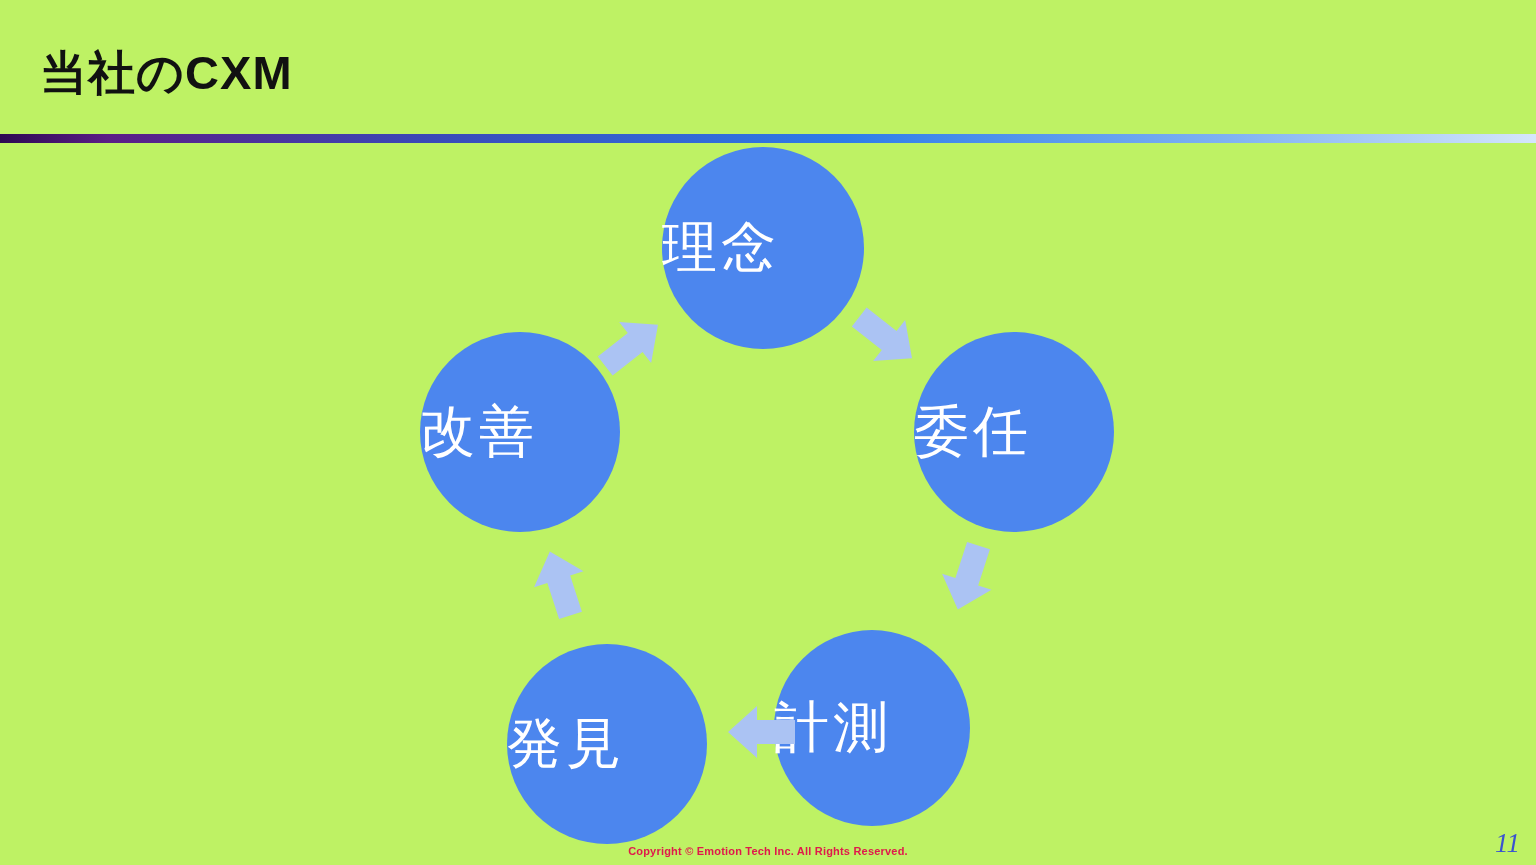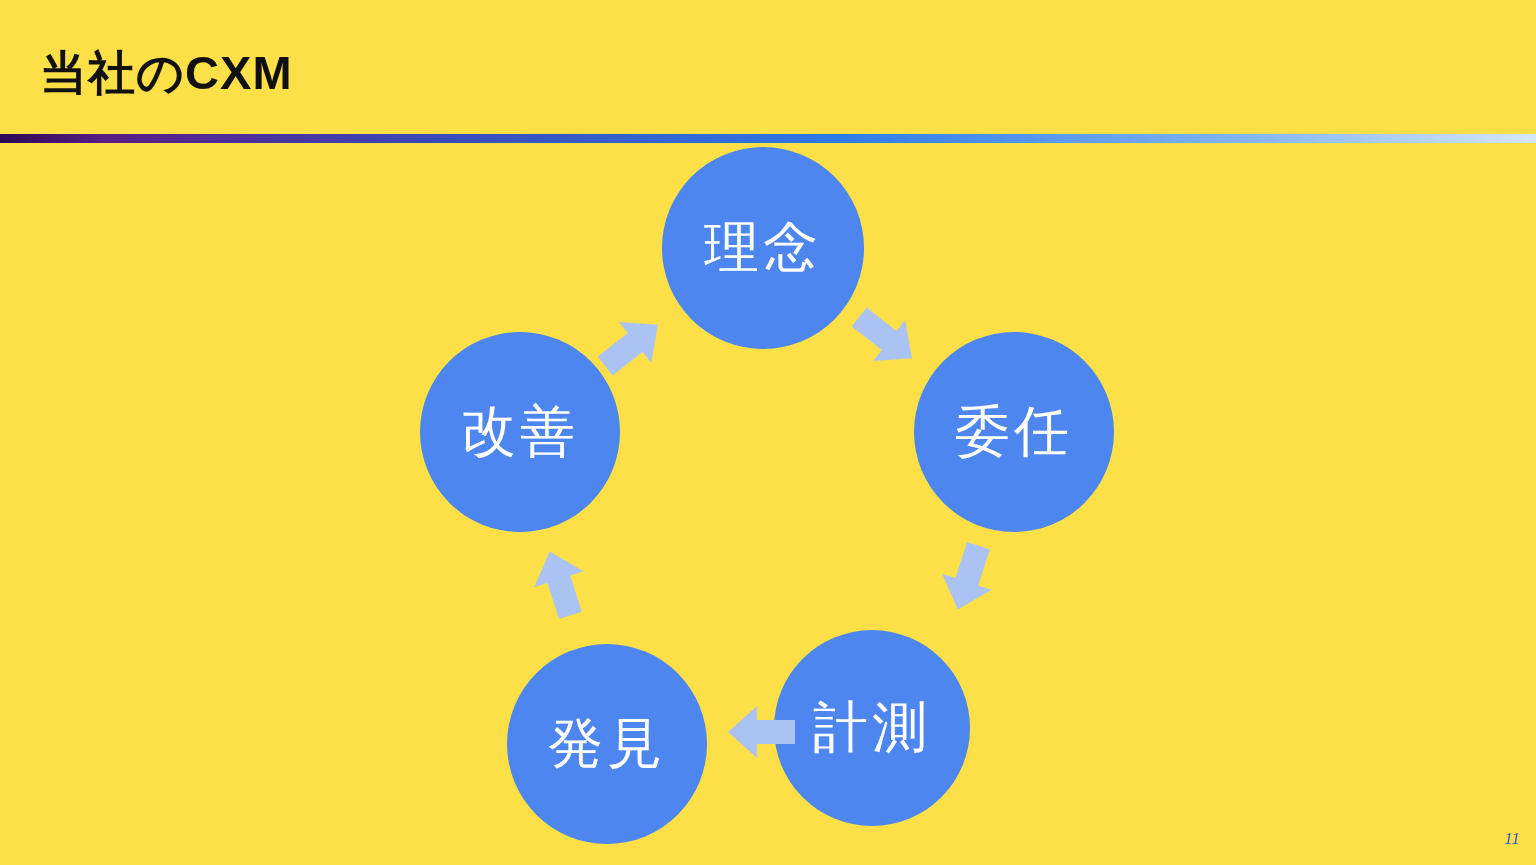--- a/index.html
+++ b/index.html
@@ -5,21 +5,21 @@
   html, body {
     margin: 0;
     padding: 0;
     background: #ffffff;
     font-family: "Liberation Sans", sans-serif;
   }
   .slide {
     position: relative;
     width: 1536px;
     height: 865px;
-    background: #fde047;
+    background: #bef264;
     overflow: hidden;
   }
   .slide-title {
     position: absolute;
     left: 40px;
     top: 42px;
     font-size: 47px;
     font-weight: 800;
     color: #111111;
     letter-spacing: 1px;
@@ -39,21 +39,20 @@
       #d5e6fb 100%);
   }
   .cycle-node {
     position: absolute;
     width: 200px;
     height: 200px;
     border-radius: 50%;
     background: #4c86ee;
     display: flex;
     align-items: center;
-    justify-content: center;
   }
   .cycle-node .node-label {
     color: #ffffff;
     font-size: 55px;
     font-weight: 400;
     letter-spacing: 4px;
     white-space: nowrap;
   }
   .node-0 { left: 662px; top: 147px; width: 202px; height: 202px; }
   .node-1 { left: 914px; top: 332px; }
@@ -80,24 +79,24 @@
     bottom: 8px;
     text-align: center;
     font-size: 11px;
     font-weight: 700;
     color: #e0194b;
     letter-spacing: 0.2px;
   }
   .page-number {
     position: absolute;
     right: 16px;
-    bottom: 16px;
+    bottom: 6px;
     font-family: "Liberation Serif", serif;
     font-style: italic;
-    font-size: 17px;
+    font-size: 27px;
     color: #3a53d0;
   }
 </style>
 </head>
 <body>
 
 <div class="slide">
 
   <div class="slide-title">当社のCXM</div>
 
@@ -142,16 +141,17 @@
       </svg>
     </div>
     <div class="cycle-arrow arrow-5">
       <svg viewBox="0 0 72 58" xmlns="http://www.w3.org/2000/svg">
         <polygon points="2,17 40,17 40,3 69,29 40,55 40,41 2,41" fill="#abc3f3"></polygon>
       </svg>
     </div>
 
   </div>
 
+  <div class="footer-copyright">Copyright © Emotion Tech Inc. All Rights Reserved.</div>
 
   <div class="page-number">11</div>
 
 </div>
 
 </body></html>

